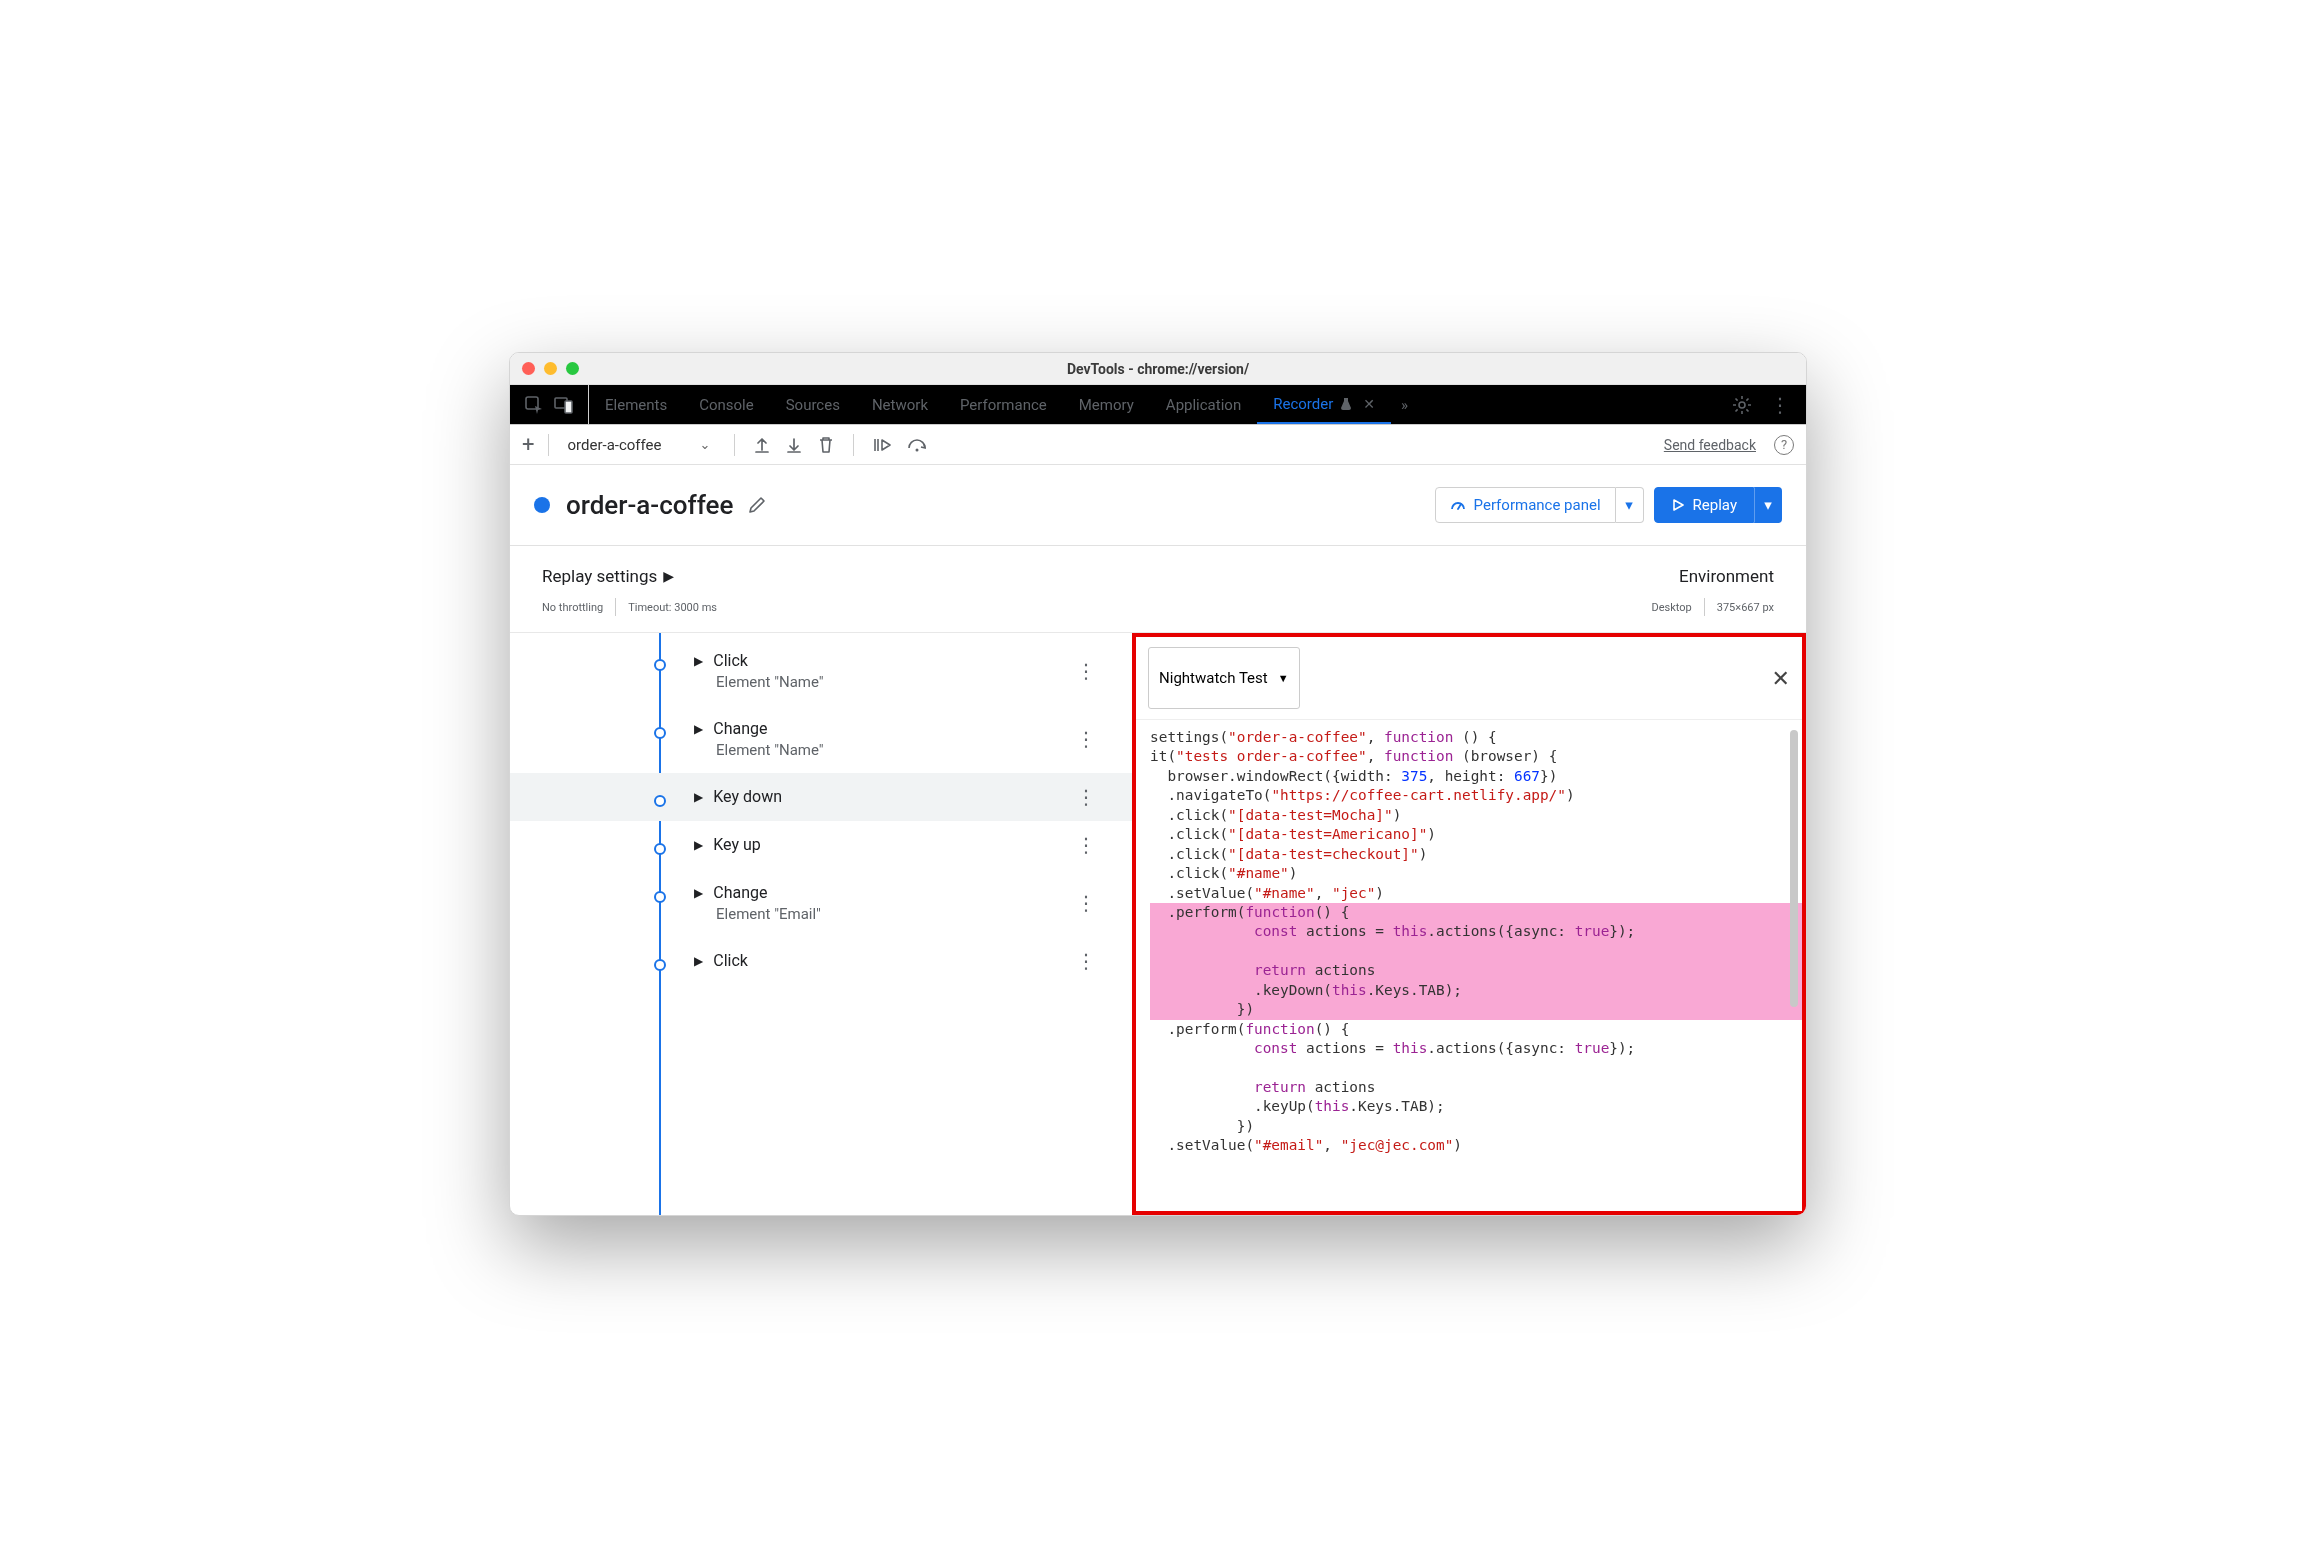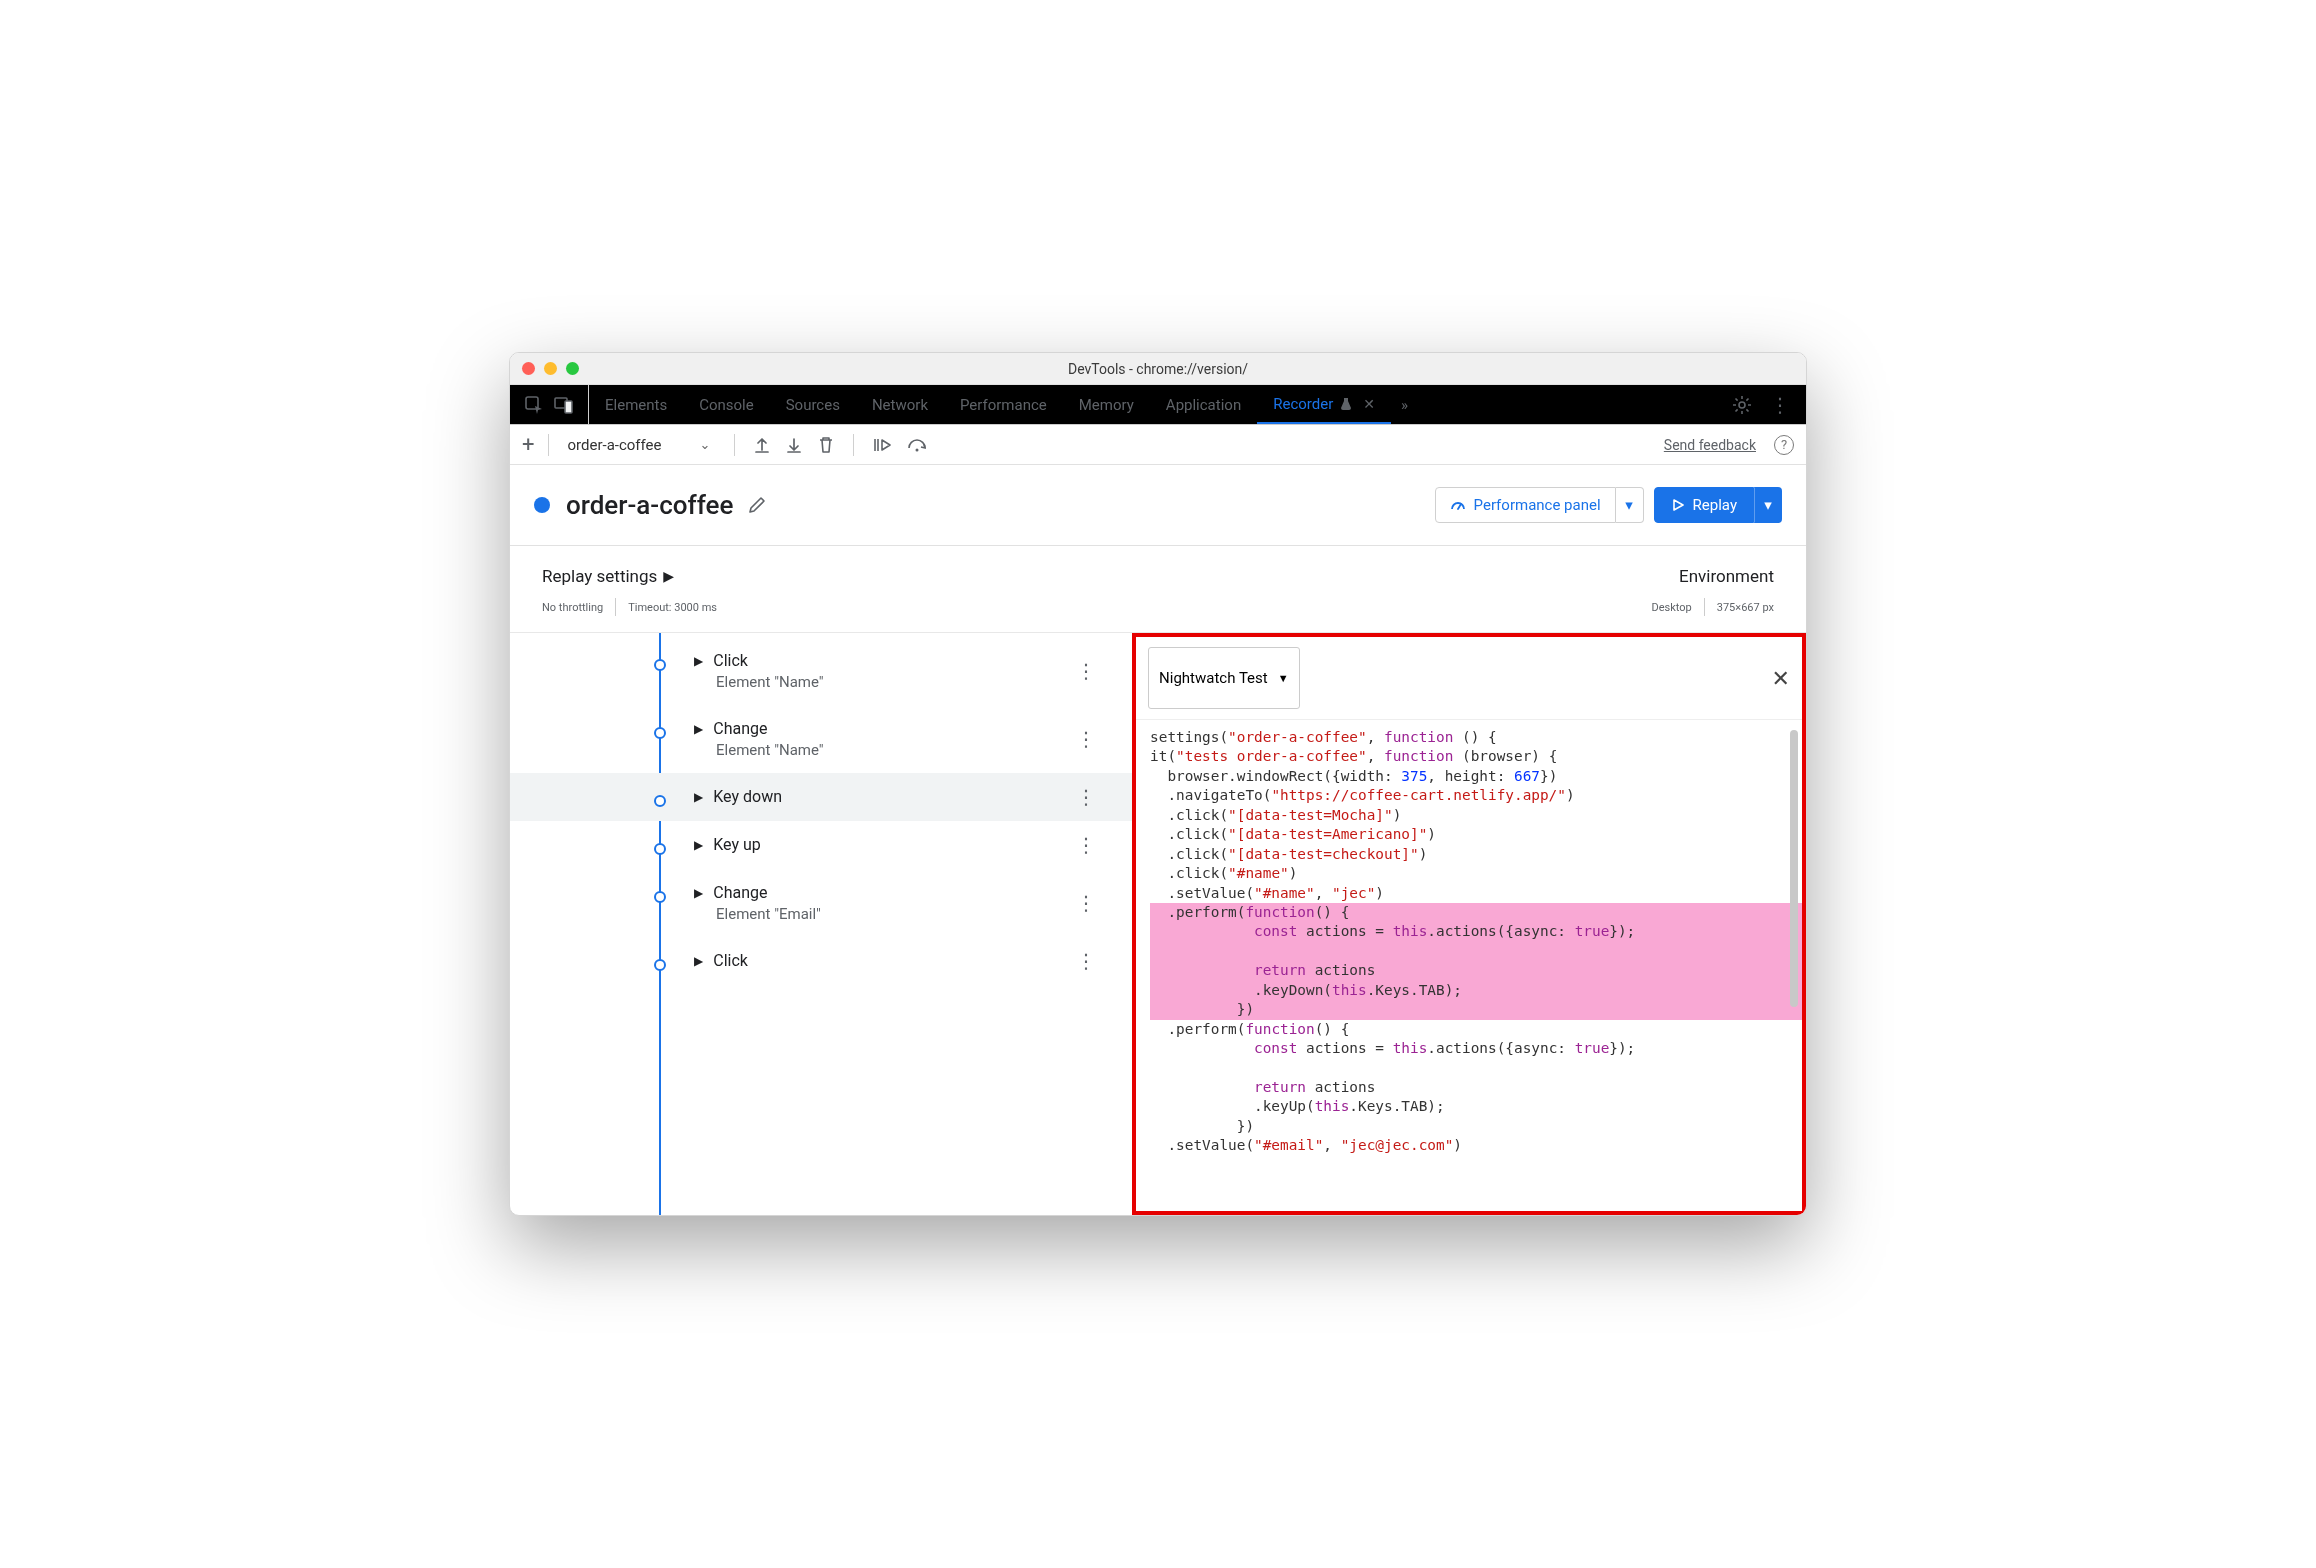--- a/index.html
+++ b/index.html
@@ -38,21 +38,21 @@
 }
 .dot { width: 13px; height: 13px; border-radius: 50%; }
 .dot.r { background: #ff5f57; }
 .dot.y { background: #febc2e; }
 .dot.g { background: #28c840; }
 .title {
   position: absolute;
   left: 0; right: 0;
   text-align: center;
   font-size: 14px;
-  font-weight: 400;
+  font-weight: 700;
   color: #3b3b3b;
   pointer-events: none;
 }
 .tabbar {
   height: 40px;
   background: #000000;
   border-bottom: 1px solid #ccc;
   display: flex;
   align-items: stretch;
   padding: 0 8px;

